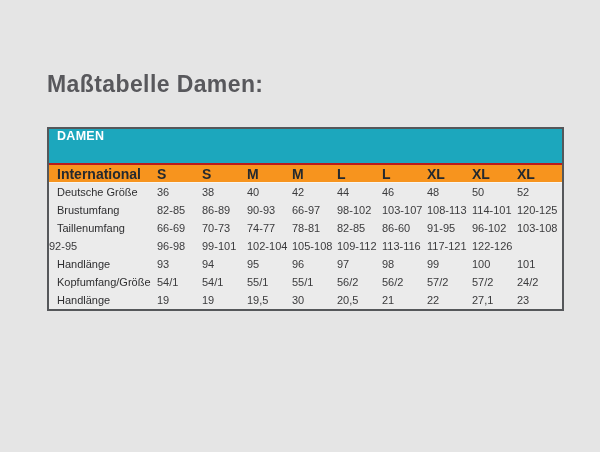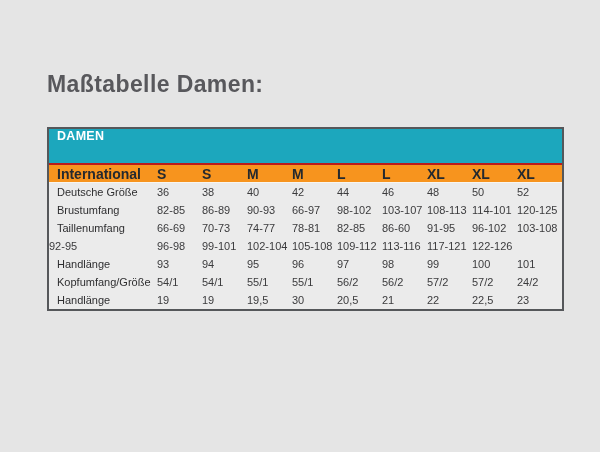--- a/index.html
+++ b/index.html
@@ -179,18 +179,18 @@
         </div>
         <div class="brow">
           <span class="cell label">Handlänge</span>
           <span class="cell">19</span>
           <span class="cell">19</span>
           <span class="cell">19,5</span>
           <span class="cell">30</span>
           <span class="cell">20,5</span>
           <span class="cell">21</span>
           <span class="cell">22</span>
-          <span class="cell">22,5</span>
+          <span class="cell">27,1</span>
           <span class="cell">23</span>
         </div>
       </div>
   </section>
 </div>
 
 </body></html>

